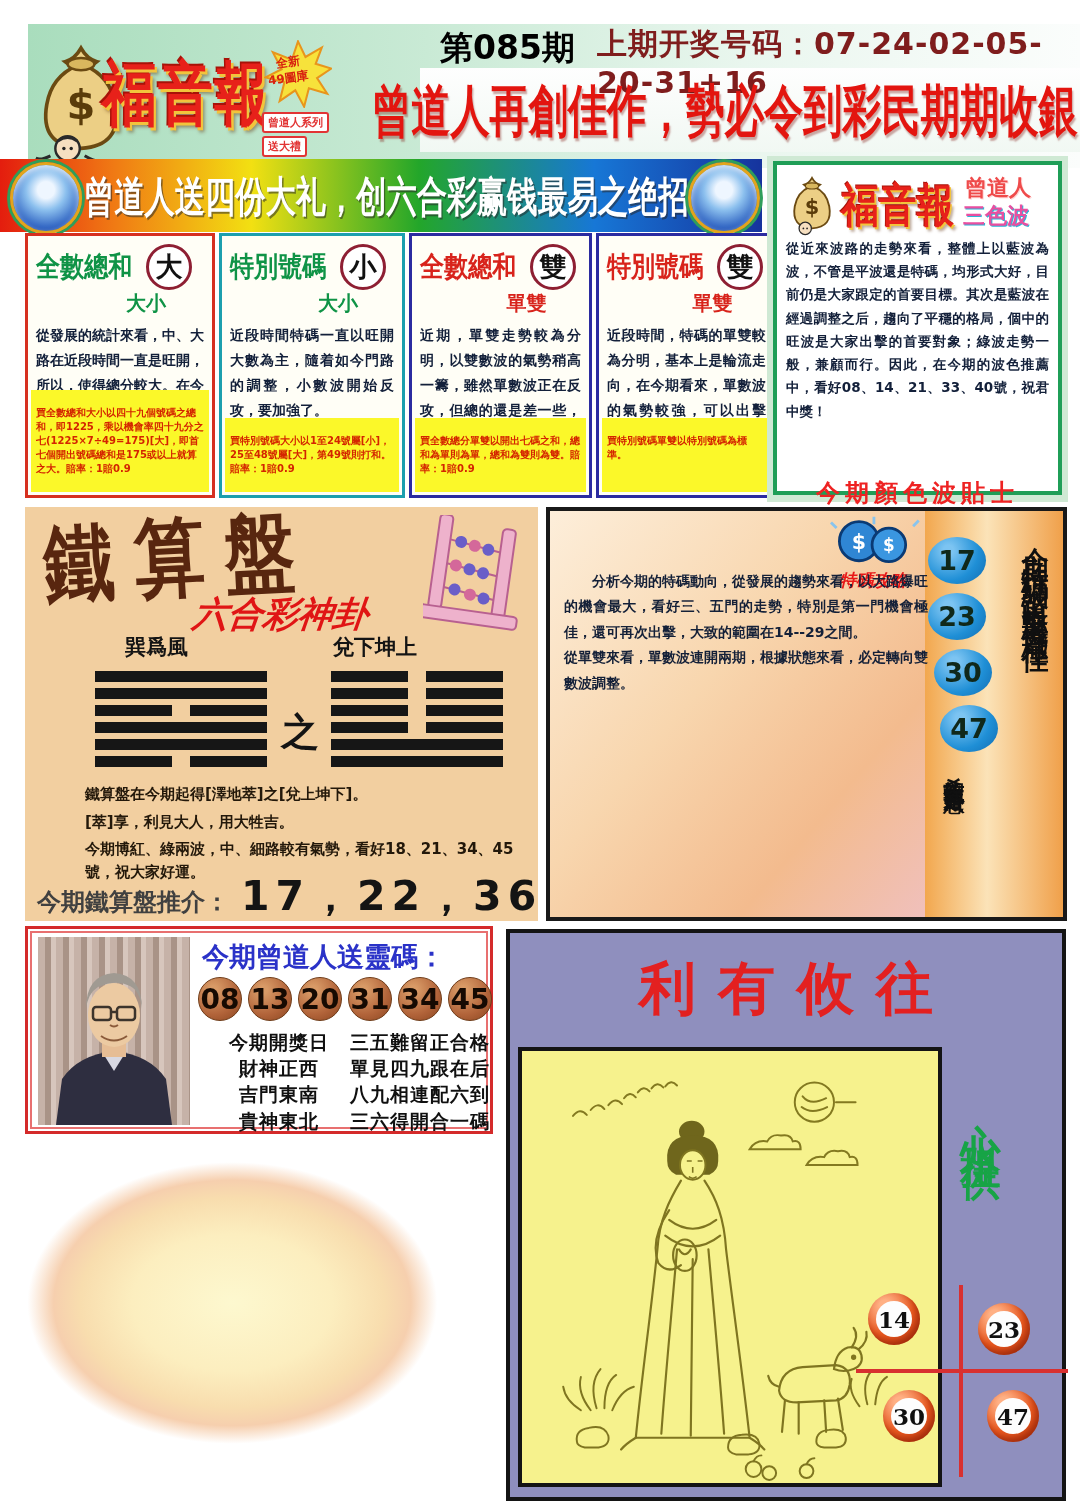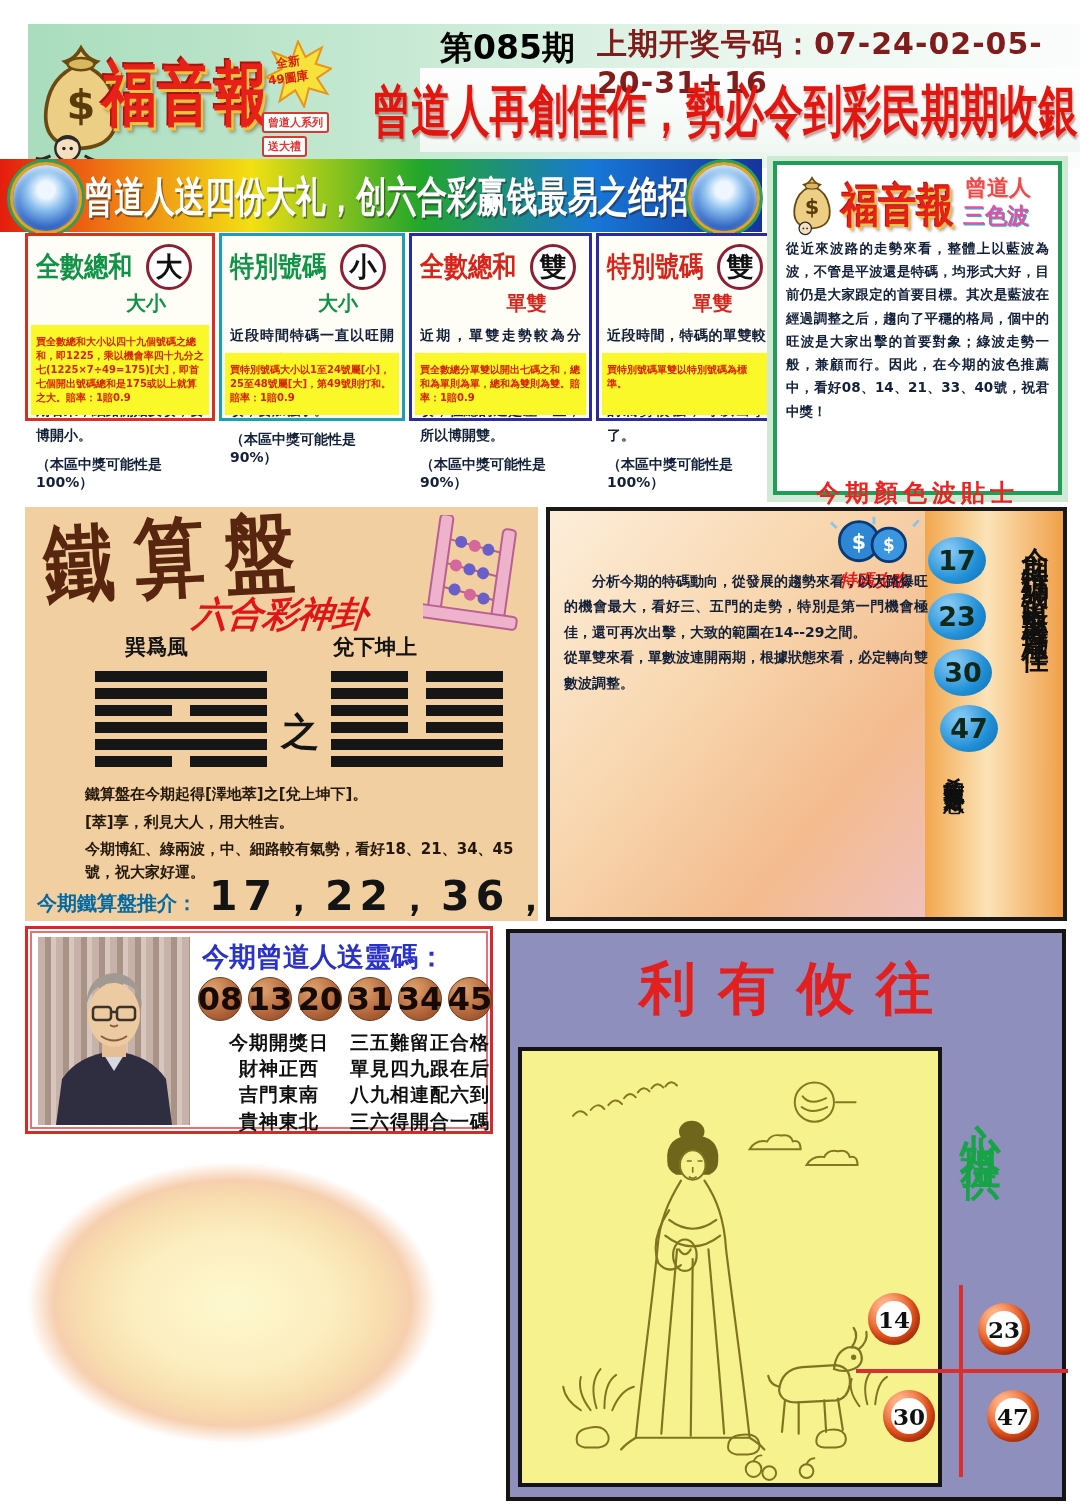--- a/index.html
+++ b/index.html
@@ -31,39 +31,39 @@
     background:linear-gradient(90deg,#e41d0e 0%,#f07a14 15%,#f2e012 33%,#23a62a 55%,#1777d6 78%,#16339d 100%);}
   .banner-text{position:absolute;left:84px;top:10px;width:600px;text-align:center;font-size:42px;
     font-weight:bold;color:#fff;white-space:nowrap;transform:scaleX(.72);transform-origin:left top;
     text-shadow:2px 2px 0 rgba(40,40,40,.55);}
   .medallion{width:66px;height:66px;border-radius:50%;top:162px;
     background:radial-gradient(circle at 50% 38%,#eef6ff 0 16%,#8cc0ee 38%,#2f63c2 72%,#173a8e 100%);
     border:3px solid #e2a51c;box-shadow:0 0 0 3px #2f9e5a,inset 0 3px 6px rgba(255,255,255,.8);}
   .med-l{left:10px;} .med-r{left:688px;}
 
   
-  .panel{top:233px;height:188px;background:#fffef6;box-sizing:border-box;padding:6px 8px 0 8px;}
+  .panel{top:233px;height:265px;background:#fffef6;box-sizing:border-box;padding:6px 8px 0 8px;}
   .p1{left:25px;width:190px;border:3px solid #d63020;}
   .p2{left:219px;width:186px;border:3px solid #1c9fae;}
   .p3{left:409px;width:183px;border:3px solid #2b2ba0;}
   .p4{left:596px;width:181px;border:3px solid #2b2ba0;}
   .ptitle-row{display:flex;align-items:center;gap:4px;margin-top:2px;}
   .ptitle{font-size:28px;font-weight:bold;letter-spacing:0;transform:scaleX(.86);transform-origin:left;white-space:nowrap;}
   .p1 .ptitle,.p2 .ptitle{color:#0f9346;}
   .p3 .ptitle,.p4 .ptitle{color:#d8231b;}
   .pbadge{flex:0 0 auto;width:40px;height:40px;border:3px solid #8e1f33;border-radius:50%;
     display:flex;align-items:center;justify-content:center;font-size:27px;font-weight:bold;color:#111;
     margin-left:-6px;background:#fff;}
   .psub{text-align:center;padding-left:52px;font-size:20px;font-weight:bold;margin-top:0;}
   .p1 .psub,.p2 .psub{color:#0f9346;}
   .p3 .psub,.p4 .psub{color:#d8231b;}
   .pbody{margin-top:6px;font-size:14px;line-height:1.78;font-weight:600;color:#13203a;text-align:justify;}
   .pchance{margin-top:8px;font-size:14px;font-weight:600;color:#13203a;}
   .pnote{position:absolute;left:3px;right:3px;bottom:3px;background:#fbf829;color:#d42400;
-    font-size:10px;line-height:1.4;font-weight:bold;padding:10px 5px;min-height:42px;}
+    font-size:10px;line-height:1.4;font-weight:bold;padding:16px 5px;min-height:42px;}
 
   
   .greenwrap{left:767px;top:156px;width:301px;height:346px;background:#cfe9d4;}
   .wave-panel{position:absolute;left:6px;top:5px;right:6px;bottom:7px;border:4px solid #1f9e57;background:#fff;}
   .wave-bag{position:absolute;left:6px;top:8px;width:58px;height:64px;}
   .wave-head{position:absolute;left:64px;top:10px;font-size:46px;font-weight:bold;color:#e7211a;white-space:nowrap;
     transform:scaleX(.82);transform-origin:left top;
     text-shadow:2px 2px 0 #f2c43c,-1px -1px 0 #a81208,4px 4px 3px rgba(90,40,0,.4);}
   .wave-author{position:absolute;left:188px;top:8px;font-size:22px;font-weight:bold;color:#ef4b4b;
     text-shadow:1px 1px 0 #ffd6d6;white-space:nowrap;}
@@ -94,21 +94,21 @@
   .hx{height:11px;margin-bottom:6px;}
   .hx.yang{background:#161616;}
   .hx.yin{display:flex;justify-content:space-between;}
   .hx.yin i{display:block;width:45%;background:#161616;}
   .iron-between{position:absolute;left:256px;top:200px;font-size:38px;font-weight:bold;color:#141414;
     font-family:"DejaVu Serif","Liberation Serif",serif;}
   .iron-lines{position:absolute;left:60px;top:276px;width:440px;font-size:15px;line-height:1.5;
     font-weight:600;color:#23180a;}
   .iron-lines div{margin-bottom:5px;}
   .iron-rec{position:absolute;left:12px;top:362px;display:flex;align-items:baseline;gap:12px;white-space:nowrap;}
-  .iron-rec-label{font-size:20px;font-weight:bold;color:#0369a1;}
+  .iron-rec-label{font-size:24px;font-weight:bold;color:#404040;}
   .iron-rec-nums{font-size:41px;font-weight:bold;color:#141414;letter-spacing:6px;}
 
   
   .strategy{left:546px;top:507px;width:521px;height:414px;box-sizing:border-box;border:4px solid #191919;
     background:linear-gradient(130deg,#fdeeda 0%,#f8d6ae 35%,#f3bb8e 62%,#eec4de 100%);}
   .strat-right{position:absolute;right:0;top:0;width:138px;height:100%;
     background:linear-gradient(90deg,#f2a74e 0%,#fbe3b8 45%,#f0a04a 100%);}
   .strat-badge{position:absolute;left:268px;top:4px;width:110px;text-align:center;}
   .strat-badge-label{font-size:17px;font-weight:bold;font-style:italic;color:#e81818;
     text-shadow:1px 1px 0 #ffe,−1px −1px 0 #fff;margin-top:-6px;}
@@ -125,21 +125,21 @@
     font-size:21px;font-weight:bold;color:#101010;letter-spacing:2px;}
 
   
   .master{left:25px;top:926px;width:468px;height:208px;background:#fff;border:3px solid #d42a2a;
     box-shadow:inset 0 0 0 2px #fff,inset 0 0 0 4px #e87070;box-sizing:border-box;}
   .photo{position:absolute;left:10px;top:8px;width:152px;height:188px;
     background:repeating-linear-gradient(90deg,#c6b2a8 0 7px,#a99387 7px 13px,#d7c6bd 13px 18px);}
   .master-title{position:absolute;left:174px;top:10px;font-size:27px;font-weight:bold;color:#2a32c8;white-space:nowrap;}
   .master-balls{position:absolute;left:170px;top:48px;display:flex;gap:6px;}
   .mball{width:42px;height:42px;border-radius:50%;display:flex;align-items:center;justify-content:center;
-    font-size:32px;font-weight:bold;color:#160a02;border:1px solid #6e3a16;
+    font-size:28px;font-weight:bold;color:#160a02;border:1px solid #6e3a16;
     background:radial-gradient(circle at 34% 28%,#d89a66 0 10%,#b2643a 60%,#8a4520 100%);}
   .verse{position:absolute;top:100px;font-size:19px;font-weight:bold;line-height:1.38;color:#101010;
     letter-spacing:1px;white-space:nowrap;}
   .verse-l{left:196px;text-align:center;width:110px;}
   .verse-r{left:322px;}
 
   
   .blob{left:0;top:1130px;width:505px;height:376px;
     background:radial-gradient(ellipse 52% 48% at 46% 46%,#fdf8cf 0%,#fceebf 38%,#f8ddae 58%,#f6cfae 68%,rgba(255,255,255,0) 78%);}
 

